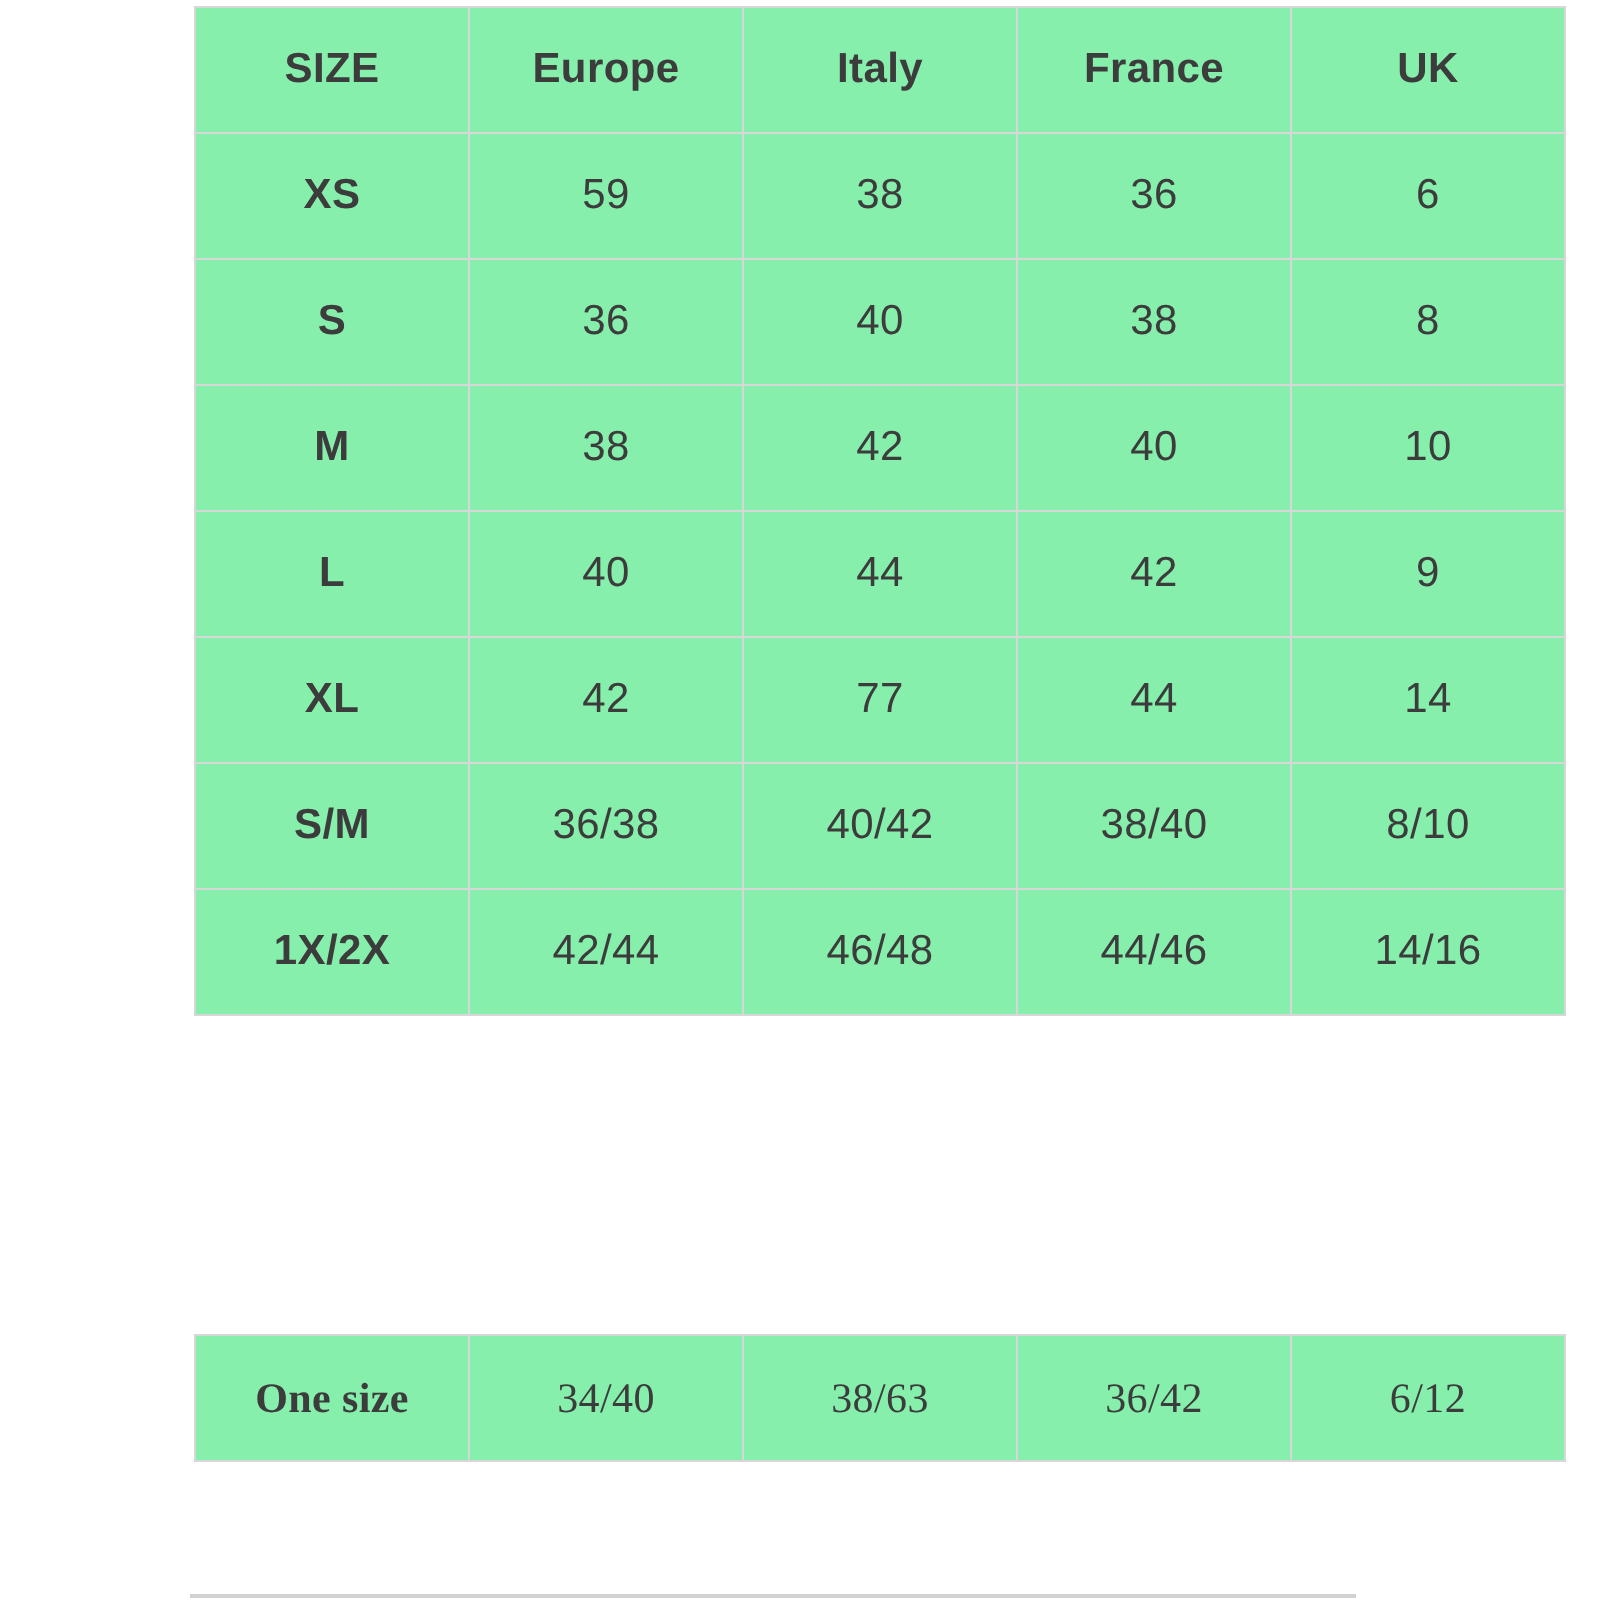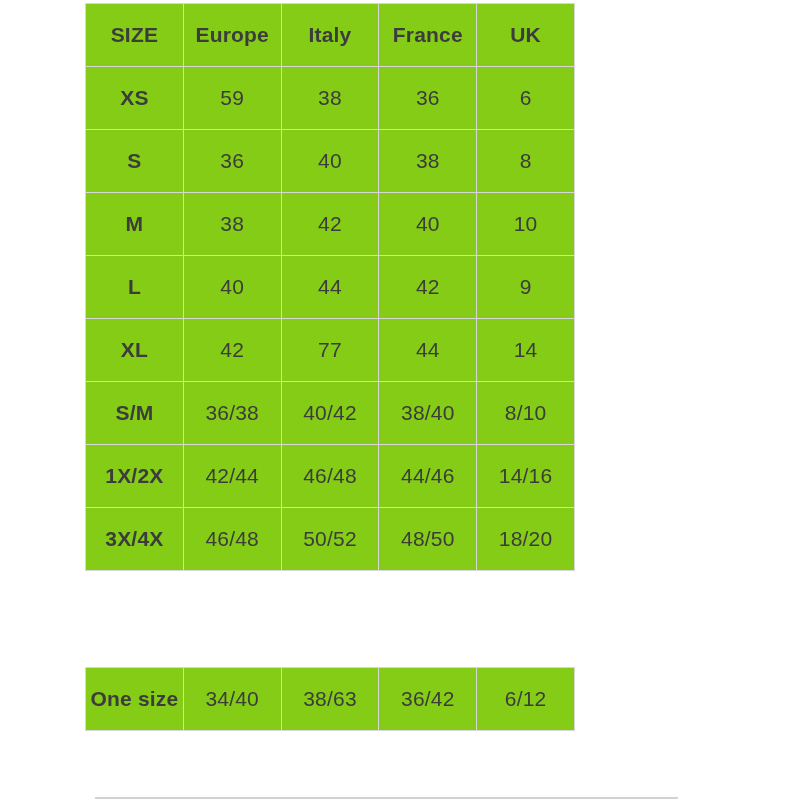--- a/index.html
+++ b/index.html
@@ -11,28 +11,28 @@
     overflow: hidden;
     font-family: "Liberation Sans", sans-serif;
   }
   .page {
     position: relative;
     width: 800px;
     height: 800px;
   }
   table.size-table {
     position: absolute;
-    left: 85px;
+    left: 97px;
     border-collapse: collapse;
     table-layout: fixed;
-    width: 490px;
-    background: #84cc16;
+    width: 686px;
+    background: #86efac;
   }
   table.size-table.main { top: 3px; }
-  table.size-table.special { top: 667px; }
+  table.size-table.special { top: 667px; font-family: Liberation Serif, serif; }
   .size-table th,
   .size-table td {
     border: 1px solid #d7d7d7;
     width: 20%;
     height: 62px;
     text-align: center;
     vertical-align: middle;
     font-size: 21px;
     color: #3c3c3c;
     font-weight: 400;
@@ -112,27 +112,20 @@
           <td>38/40</td>
           <td>8/10</td>
         </tr>
         <tr>
           <td class="size-cell">1X/2X</td>
           <td>42/44</td>
           <td>46/48</td>
           <td>44/46</td>
           <td>14/16</td>
         </tr>
-        <tr>
-          <td class="size-cell">3X/4X</td>
-          <td>46/48</td>
-          <td>50/52</td>
-          <td>48/50</td>
-          <td>18/20</td>
-        </tr>
       </tbody>
   </table>
 
   <table class="size-table special">
     <tbody id="special-body">
         <tr>
           <td class="size-cell">One size</td>
           <td>34/40</td>
           <td>38/63</td>
           <td>36/42</td>

